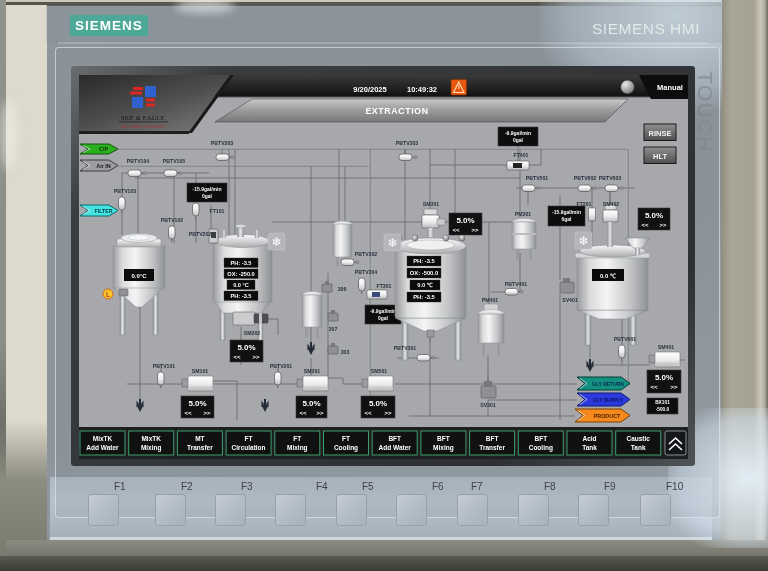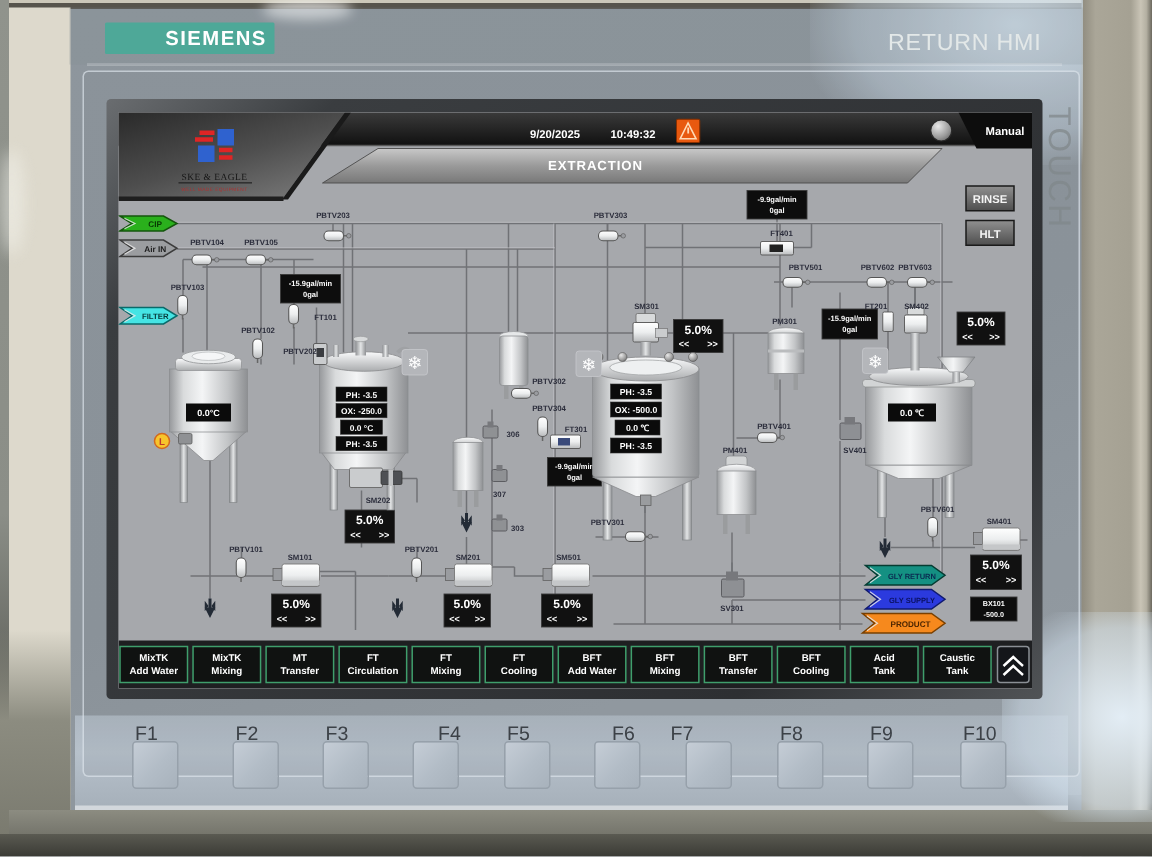--- a/index.html
+++ b/index.html
@@ -12,28 +12,28 @@
 .topdark{left:0;top:2px;width:768px;height:4px;background:#57544c;}
 .bezel{left:46px;top:5px;width:676px;height:525px;background:linear-gradient(160deg,#8e969d 0%,#8d959c 55%,#99a1a8 100%);}
 .rside{left:721px;top:0;width:47px;height:571px;background:linear-gradient(90deg,#8f8b7e,#aaa698 20%,#a5a193 70%,#c9c4b6 84%,#b4b0a2 92%,#6b685e);}
 .botbez{left:6px;top:540px;width:762px;height:31px;background:linear-gradient(180deg,#8c8c81,#74746b 55%,#5c5c54);}
 .botdark{left:0;top:556px;width:768px;height:15px;background:linear-gradient(180deg,#5a5a52,#3b3b35);}
 .sky1{left:540px;top:0px;width:182px;height:110px;background:radial-gradient(ellipse at 75% 15%,rgba(215,230,242,.85),rgba(200,216,230,.45) 55%,rgba(200,216,230,0) 75%);}
 .sky2{left:668px;top:408px;width:100px;height:140px;background:radial-gradient(ellipse at 80% 50%,rgba(230,241,250,.95),rgba(216,231,244,.55) 60%,rgba(216,231,244,0) 82%);}
 .blob1{left:175px;top:0px;width:60px;height:13px;background:rgba(255,255,255,.65);border-radius:50%;filter:blur(4px);}
 .blob2{left:0px;top:100px;width:16px;height:70px;background:rgba(245,245,240,.5);border-radius:50%;filter:blur(5px);}
 .glass{left:55px;top:47px;width:663px;height:469px;background:rgba(120,130,142,.13);border:1.5px solid rgba(226,233,240,.65);border-radius:4px;}
-.siemens{left:70px;top:15px;width:78px;height:21px;background:#4ea898;border-radius:1px;color:#fff;font-weight:bold;font-size:13.5px;letter-spacing:1px;text-align:center;line-height:21px;padding-left:35px;}
+.siemens{left:70px;top:15px;width:78px;height:21px;background:#4ea898;border-radius:1px;color:#fff;font-weight:bold;font-size:13.5px;letter-spacing:1px;text-align:center;line-height:21px;}
 .simatic{left:592px;top:20px;width:120px;height:22px;color:#e3e8e8;font-size:15.5px;letter-spacing:.5px;}
 .touch{left:693px;top:71px;height:115px;color:rgba(128,135,137,.72);font-size:21px;font-weight:400;letter-spacing:1.5px;writing-mode:vertical-rl;}
 .frame{left:71px;top:66px;width:624px;height:400px;background:linear-gradient(135deg,#6a6d70,#3a3d40 15%,#2d2f32 80%,#505356);border-radius:3px;}
 .scr{left:79px;top:75px;width:609px;height:384px;background:#a6a8ac;}
 .memb{left:50px;top:477px;width:662px;height:61px;background:linear-gradient(180deg,#aeb8c2,#b7c1cb 40%,#a6b0ba);}
 .key{width:29px;height:30px;top:494px;background:linear-gradient(135deg,#c5cdd6,#b2bcc6 55%,#a8b2bc);border:1px solid #97a1ab;border-radius:3px;}
-.kl{top:481px;width:30px;color:#3c4147;font-size:13px;}
+.kl{top:481px;width:30px;color:#3c4147;font-size:10px;margin-left:24px;}
 </style>
 </head>
 <body>
 <div id="stage">
 <div class="bezel"></div>
 <div class="topstrip"></div>
     <div class="topdark"></div>
 <div class="lbg"></div>
     <div class="ledge"></div>
     <div class="lbot"></div>
@@ -43,21 +43,21 @@
     <div class="botdark"></div>
 <div class="memb"></div>
 <div style="left:50px;top:537px;width:662px;height:2.5px;background:#d2d7dc;"></div>
 <div class="sky2"></div>
 <div class="blob1"></div>
     <div class="blob2"></div>
 <div style="left:58px;top:42px;width:650px;height:2px;background:rgba(255,255,255,.22);"></div>
 <div style="left:46px;top:5px;width:676px;height:38px;background:rgba(130,138,144,.18);"></div>
 <div class="glass"></div>
 <div class="siemens">SIEMENS</div>
-<div class="simatic">RETURN HMI</div>
+<div class="simatic">SIEMENS HMI</div>
 <div class="touch">TOUCH</div>
 <div class="frame"></div>
 <div class="scr" id="scr"><svg width="609" height="384" viewBox="0 0 609 384">
         <defs>
 <linearGradient id="gHdr" x1="0" y1="0" x2="0" y2="1">
             <stop offset="0" stop-color="#3a3a3a"></stop>
             <stop offset="1" stop-color="#101010"></stop>
           </linearGradient>
 <linearGradient id="gLogo" x1="0" y1="0" x2=".8" y2="1">
             <stop offset="0" stop-color="#2a2a2a"></stop>

